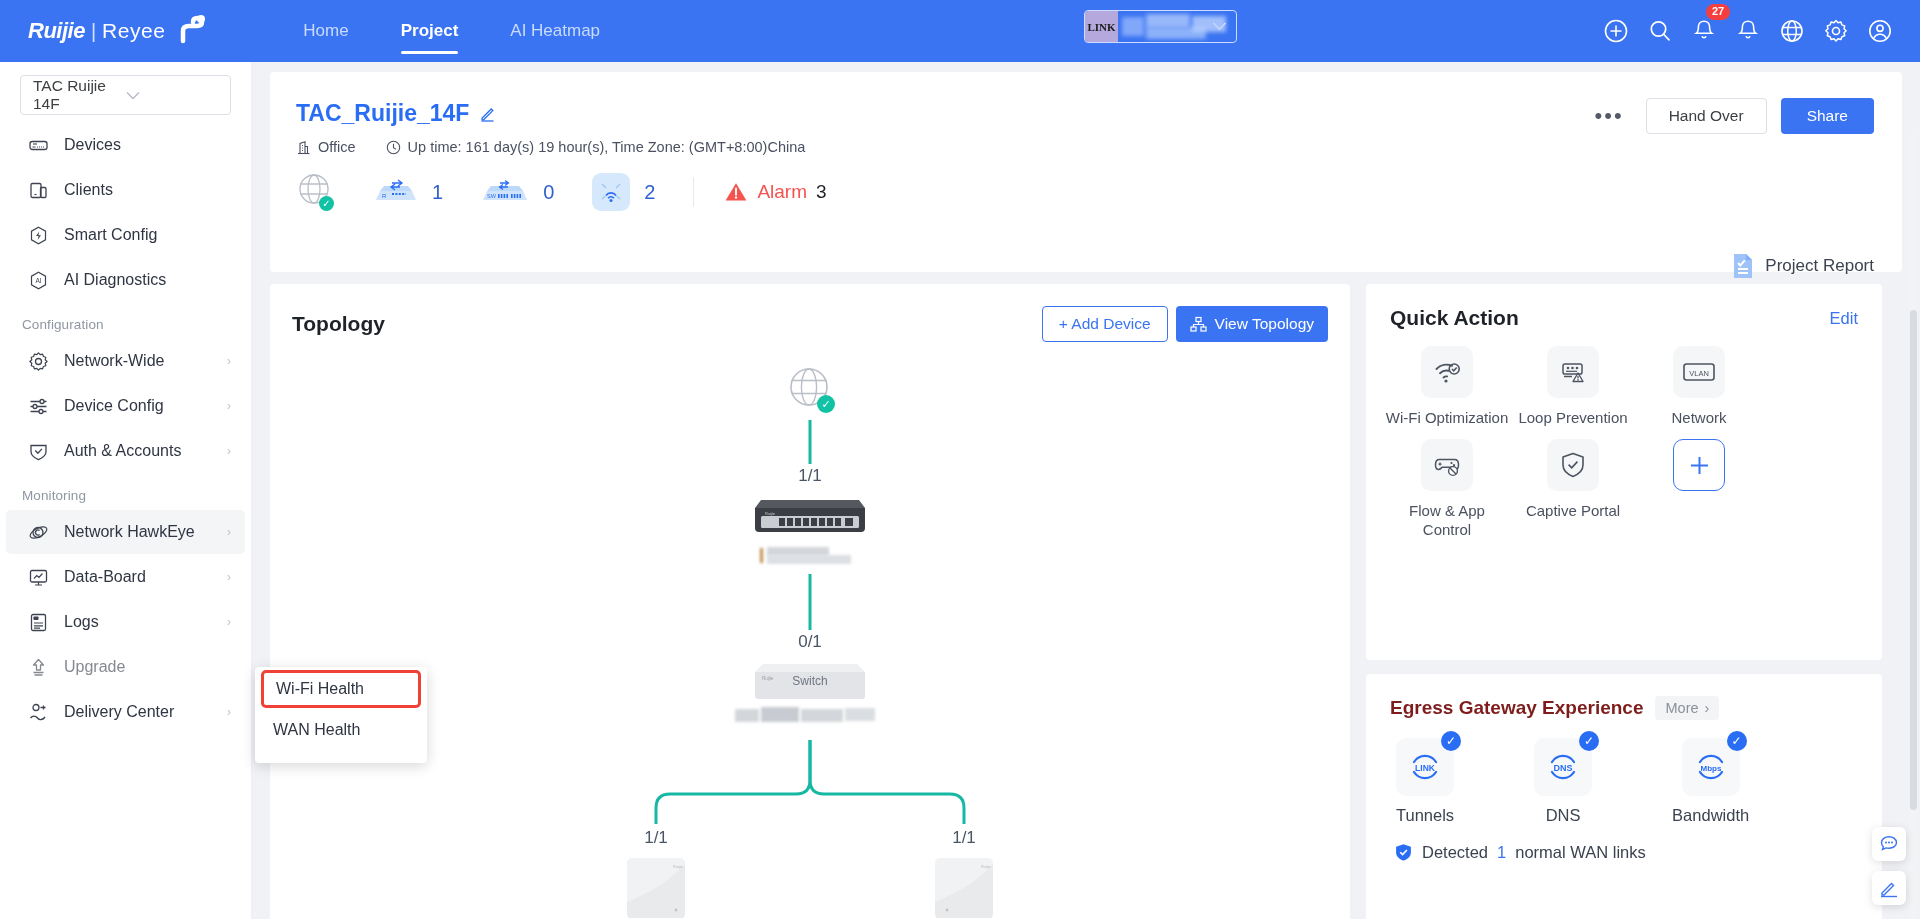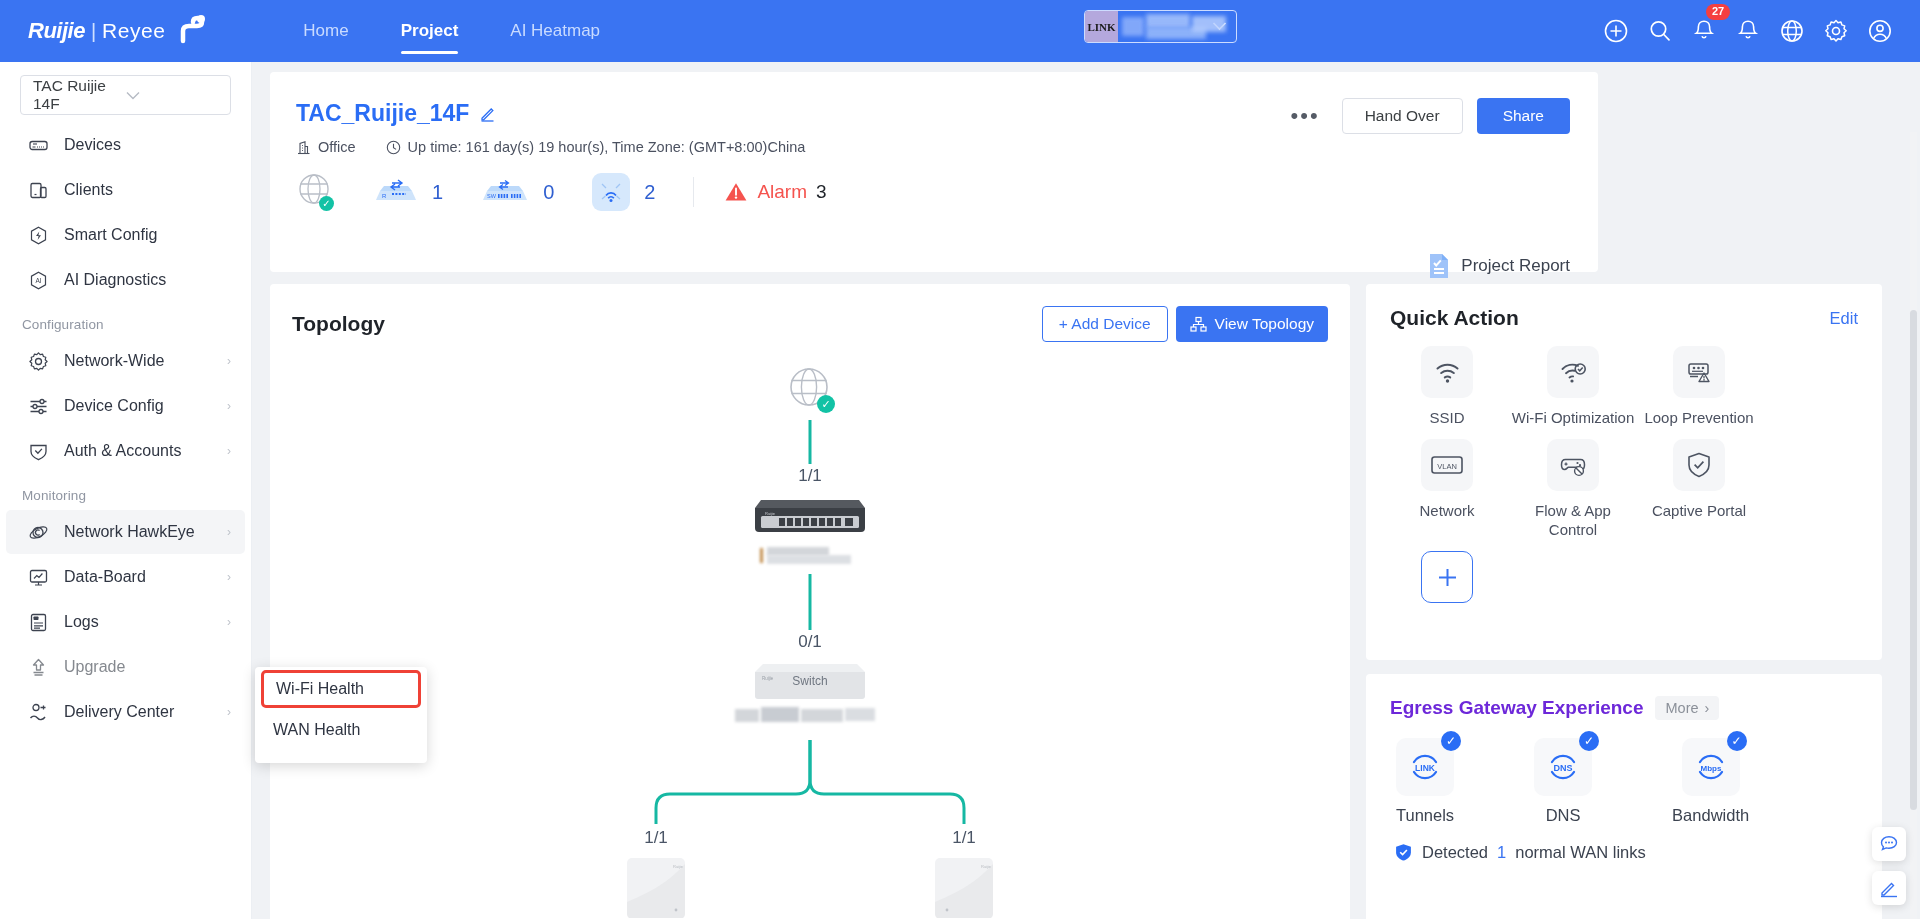--- a/index.html
+++ b/index.html
@@ -89,21 +89,21 @@
   .nav-item.active { background: #f4f5f7; }
   .nav-item .ico { width: 26px; display: flex; align-items: center; color: #3d4350; }
   .nav-item .lbl { flex: 1; font-size: 16px; color: #2f3542; margin-left: 10px; }
   .nav-item.dim .lbl { color: #85898f; }
   .nav-item .arw { color: #bfc3cb; font-size: 12px; }
 
   
   .main { position: absolute; left: 252px; top: 62px; width: 1668px; height: 857px; overflow: hidden; }
 
   .proj-card {
-    position: absolute; left: 18px; top: 10px; width: 1328px; height: 200px;
+    position: absolute; left: 18px; top: 10px; width: 1632px; height: 200px;
     background: #fff; border-radius: 4px;
   }
   .proj-title-row { display: flex; align-items: center; padding: 28px 0 0 26px; }
   .proj-title { color: #2a6df5; font-size: 23px; font-weight: bold; }
   .edit-pencil { margin-left: 10px; color: #2a6df5; cursor: pointer; display:flex; }
 
   .proj-meta { display: flex; align-items: center; padding: 12px 0 0 26px; gap: 30px; }
   .meta-item { display: flex; align-items: center; gap: 7px; font-size: 14.5px; color: #4b5160; }
 
   .proj-stats { display: flex; align-items: center; padding: 16px 0 0 26px; gap: 0; }
@@ -174,21 +174,21 @@
     display: flex; align-items: center; justify-content: center; color: #4d5462;
   }
   .qa-box.plus { background: #fff; border: 1px solid #3a74f2; color: #3a74f2; }
   .qa-lbl { font-size: 15px; color: #4b5160; text-align: center; margin-top: 10px; line-height: 19px; }
 
   .egress-card {
     position: absolute; left: 1114px; top: 612px; width: 516px; height: 250px;
     background: #fff; border-radius: 4px;
   }
   .eg-head { display: flex; align-items: center; padding: 22px 24px 0 24px; gap: 12px; }
-  .eg-title { font-size: 19px; font-weight: bold; color: #6d28d9; }
+  .eg-title { font-size: 19px; font-weight: bold; color: #7f1d1d; }
   .eg-more {
     background: #f3f4f6; color: #8b9099; font-size: 14.5px; padding: 4px 10px;
     border-radius: 4px; cursor: pointer; display: flex; align-items: center; gap: 6px;
   }
   .eg-grid { display: flex; padding: 18px 0 0 30px; gap: 80px; }
   .eg-item { display: flex; flex-direction: column; align-items: center; cursor: pointer; }
   .eg-box {
     width: 58px; height: 58px; background: #f7f8fa; border-radius: 10px;
     display: flex; align-items: center; justify-content: center; position: relative;
   }
@@ -685,31 +685,20 @@
       </div>
     </div>
 
     <div class="quick-card">
       <div class="qa-head">
         <div class="qa-title">Quick Action</div>
         <div class="qa-edit">Edit</div>
       </div>
       <div class="qa-grid">
 
-        <div class="qa-item">
-          <div class="qa-box">
-            <svg width="27" height="27" viewBox="0 0 27 27">
-                <path d="M3.5 9.5a15 15 0 0 1 20 0" stroke="#4d5462" stroke-width="2" fill="none" stroke-linecap="round"></path>
-                <path d="M7.2 14a10 10 0 0 1 12.6 0" stroke="#4d5462" stroke-width="2" fill="none" stroke-linecap="round"></path>
-                <path d="M10.8 18.4a5 5 0 0 1 5.4 0" stroke="#4d5462" stroke-width="2" fill="none" stroke-linecap="round"></path>
-                <circle cx="13.5" cy="22" r="1.7" fill="#4d5462"></circle>
-              </svg>
-          </div>
-          <div class="qa-lbl">SSID</div>
-        </div>
 
         <div class="qa-item">
           <div class="qa-box">
             <svg width="27" height="27" viewBox="0 0 27 27">
                 <path d="M2.5 10a14 14 0 0 1 15.5-3.2" stroke="#4d5462" stroke-width="1.9" fill="none" stroke-linecap="round"></path>
                 <path d="M6 14.2a9.5 9.5 0 0 1 8.6-2.4" stroke="#4d5462" stroke-width="1.9" fill="none" stroke-linecap="round"></path>
                 <path d="M9.5 18.4a5 5 0 0 1 3.6-1" stroke="#4d5462" stroke-width="1.9" fill="none" stroke-linecap="round"></path>
                 <circle cx="12" cy="22" r="1.6" fill="#4d5462"></circle>
                 <circle cx="20.2" cy="10" r="5" stroke="#4d5462" stroke-width="1.6" fill="none"></circle>
                 <path d="M18 10l1.7 1.8 3-3.4" stroke="#4d5462" stroke-width="1.5" fill="none"></path>

